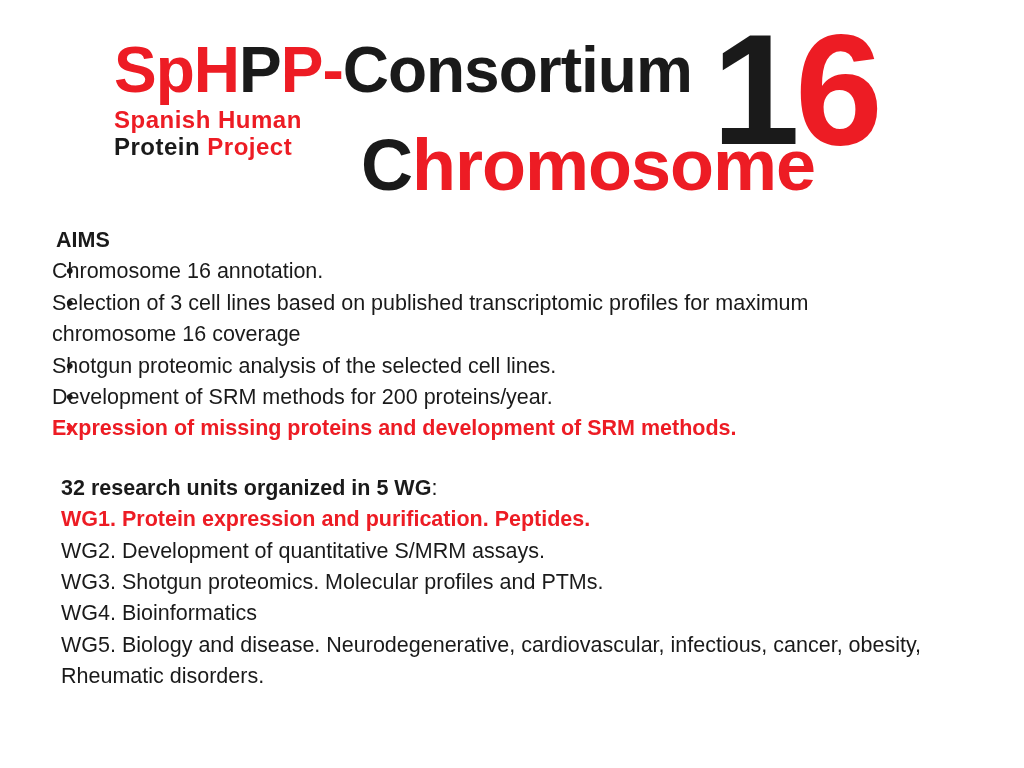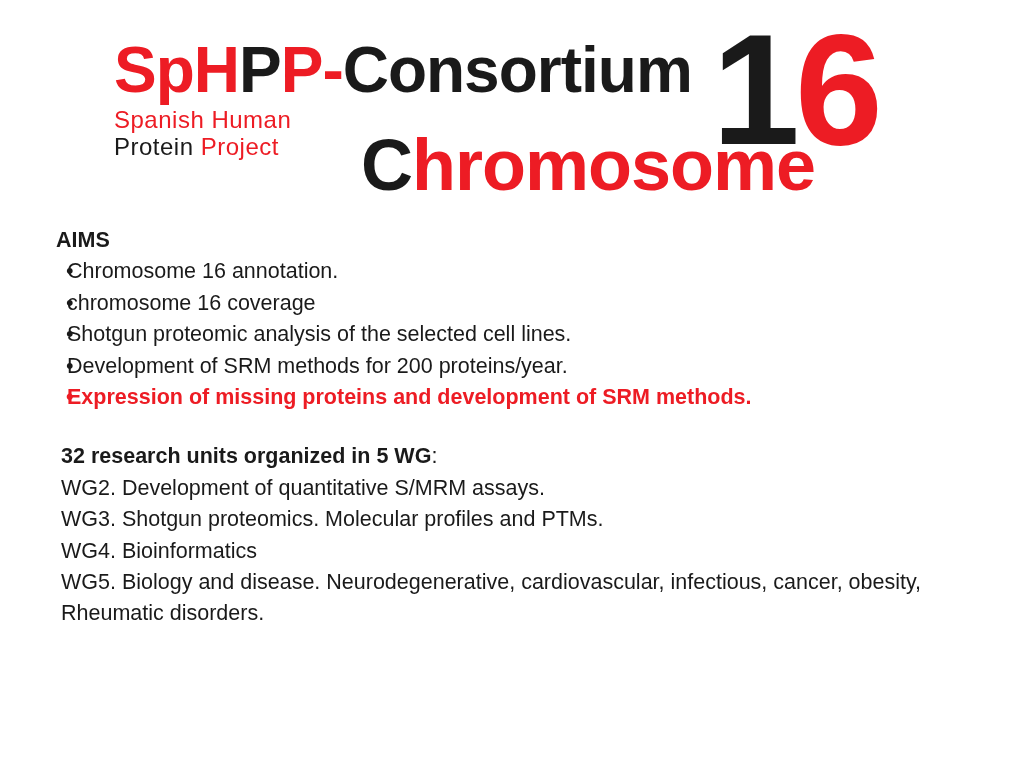--- a/index.html
+++ b/index.html
@@ -40,20 +40,21 @@
     margin-top: 28px;
   }
   .logo-sub {
     position: absolute;
     left: 114px;
     top: 106px;
     font-size: 24px;
     line-height: 27px;
     letter-spacing: 0.5px;
     white-space: nowrap;
+    font-weight: bold;
   }
   .logo-16 {
     position: absolute;
     left: 712px;
     top: 10px;
     font-size: 158px;
     font-weight: 700;
     line-height: 1;
     letter-spacing: -5px;
     white-space: nowrap;
@@ -75,21 +76,21 @@
     font-size: 21.5px;
     font-weight: 700;
   }
   ul.bullets {
     list-style: none;
     margin: 0;
     padding: 0;
   }
   ul.bullets li {
     position: relative;
-    padding-left: 67px;
+    padding-left: 52px;
   }
   ul.bullets li::before {
     content: "\2022";
     position: absolute;
     left: 66px;
     top: 0;
   }
   ul.bullets li.em {
     color: var(--red, #ed1c24);
     font-weight: 700;
@@ -133,37 +134,39 @@
 
   <main class="body-text">
 
     <h2 class="aims-title">AIMS</h2>
 
     <ul class="bullets">
       <li>
         <div>Chromosome 16 annotation.</div>
       </li>
       <li>
+        <div>Selection of 3 cell lines based on published transcriptomic profiles for maximum</div>
         <div>chromosome 16 coverage</div>
       </li>
       <li>
         <div>Shotgun proteomic analysis of the selected cell lines.</div>
       </li>
       <li>
         <div>Development of SRM methods for 200 proteins/year.</div>
       </li>
       <li class="em">
         <div>Expression of missing proteins and development of SRM methods.</div>
       </li>
     </ul>
 
     <div class="research">
       <p>
         <span class="bold">32 research units organized in 5 WG</span><span>:</span>
       </p>
+      <p class="red-bold">WG1. Protein expression and purification. Peptides.</p>
       <p>WG2. Development of quantitative S/MRM assays.</p>
       <p>WG3. Shotgun proteomics. Molecular profiles and PTMs.</p>
       <p>WG4. Bioinformatics</p>
       <p>
         <span style="display:block">WG5. Biology and disease. Neurodegenerative, cardiovascular, infectious, cancer, obesity,</span>
         <span style="display:block">Rheumatic disorders.</span>
       </p>
     </div>
 
   </main>

